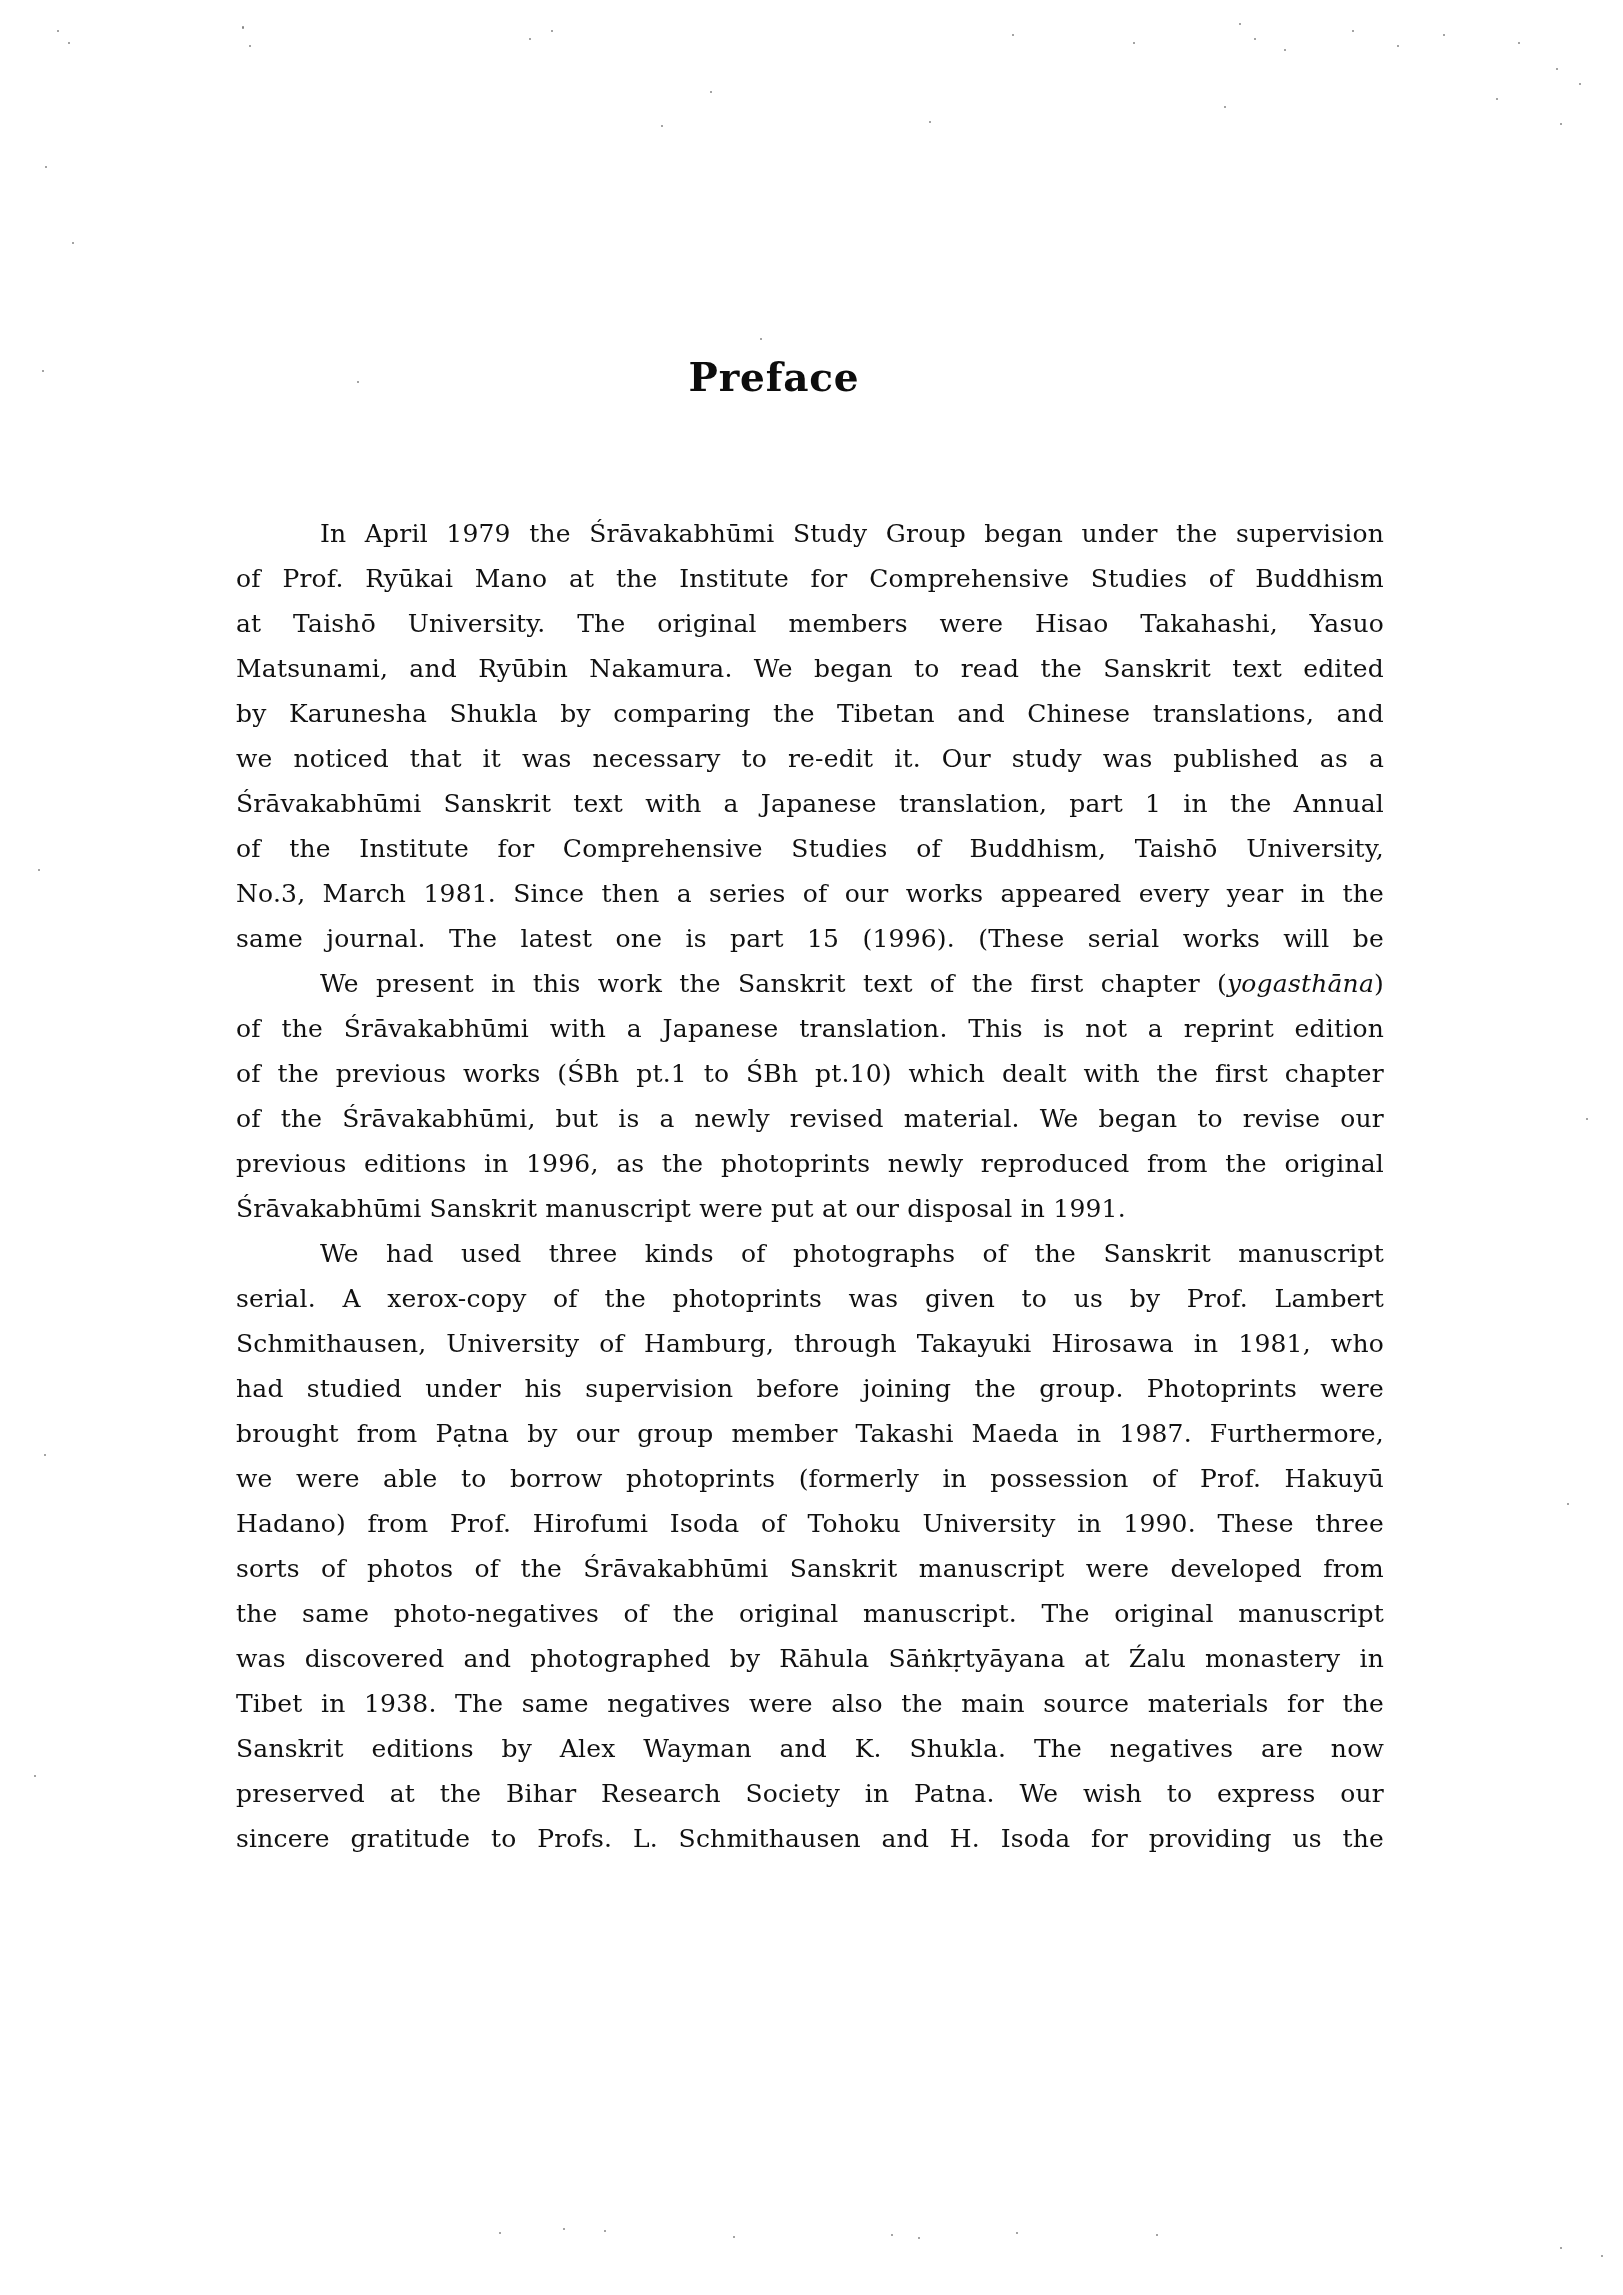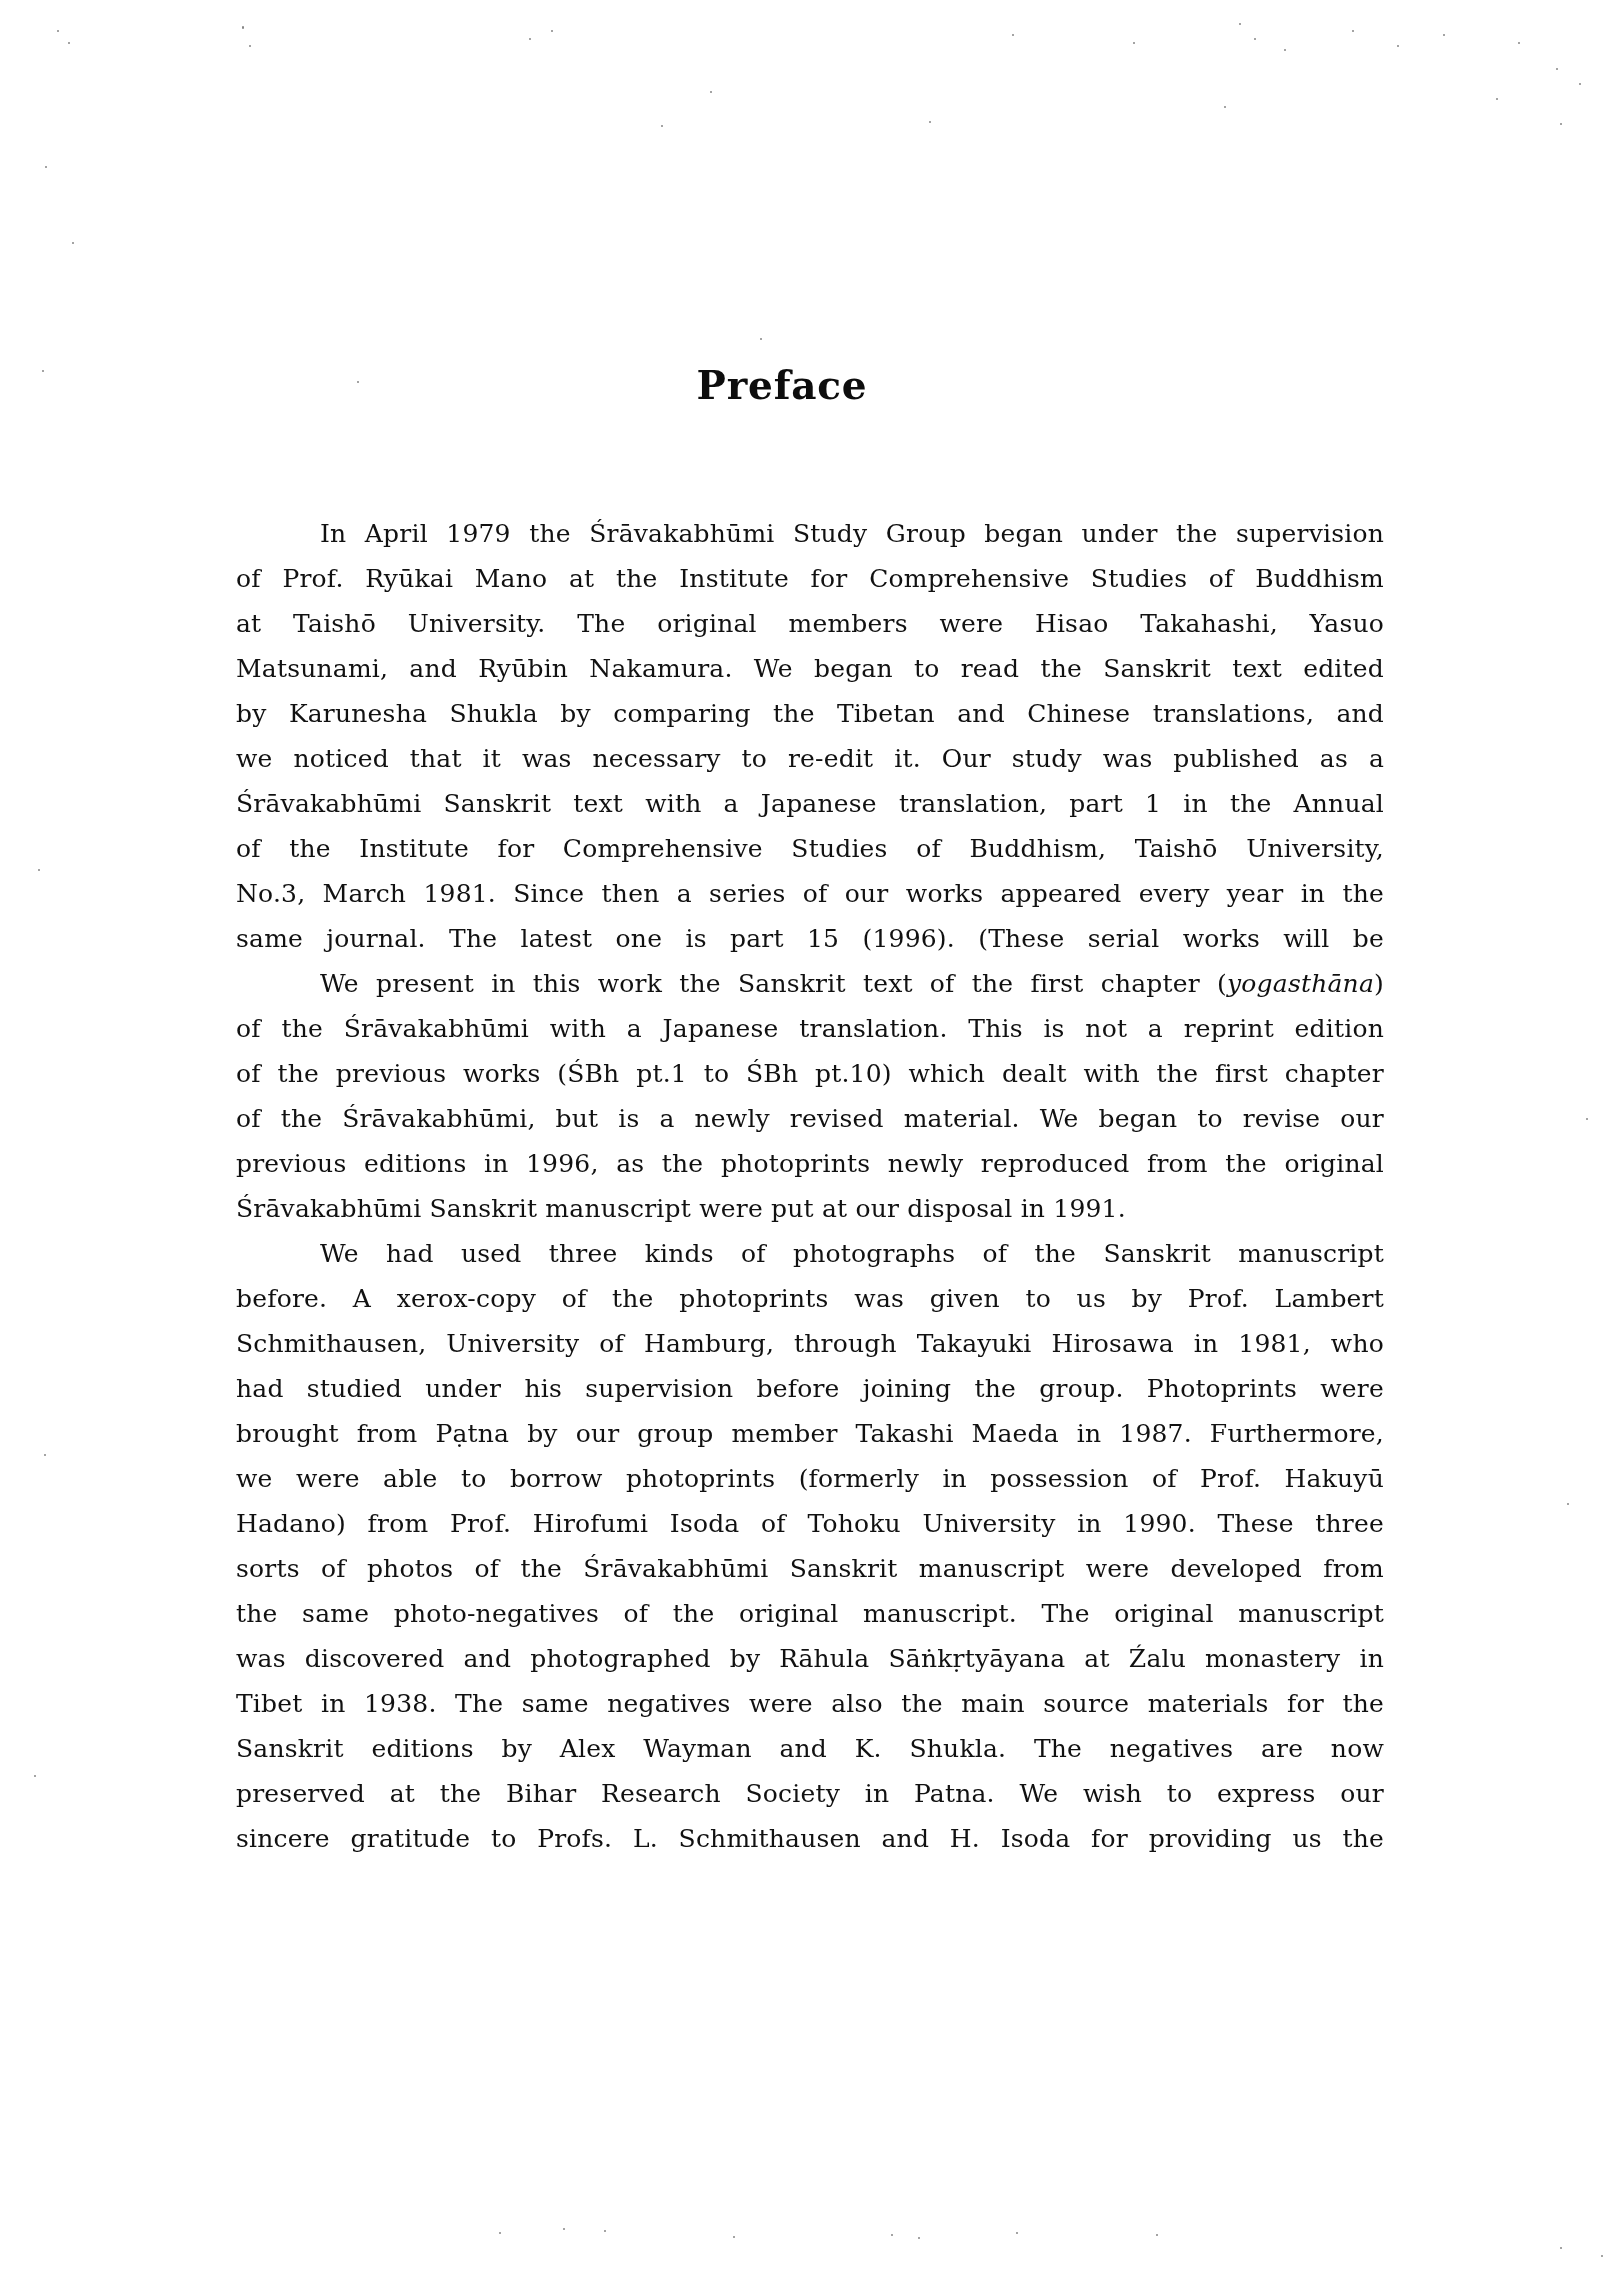--- a/index.html
+++ b/index.html
@@ -13,21 +13,21 @@
     position: relative;
     overflow: hidden;
     font-family: "DejaVu Serif", "Liberation Serif", serif;
     color: #111111;
   }
   .page-title {
     position: absolute;
     top: 354px;
     left: 0;
     width: 1548px;
-    margin: 8px;
+    margin: 0;
     text-align: center;
     font-size: 39px;
     font-weight: bold;
     letter-spacing: 0.8px;
     color: #0d0d0d;
   }
   .text-block {
     position: absolute;
     left: 236px;
     top: 511px;
@@ -85,21 +85,21 @@
     <div class="paragraph">
       <div class="line first"><span>We present in this work the Sanskrit text of the first chapter (</span><span class="italic">yogasthāna</span><span>)</span></div>
       <div class="line"><span>of the Śrāvakabhūmi with a Japanese translation. This is not a reprint edition</span></div>
       <div class="line"><span>of the previous works (ŚBh pt.1 to ŚBh pt.10) which dealt with the first chapter</span></div>
       <div class="line"><span>of the Śrāvakabhūmi, but is a newly revised material. We began to revise our</span></div>
       <div class="line"><span>previous editions in 1996, as the photoprints newly reproduced from the original</span></div>
       <div class="line last"><span>Śrāvakabhūmi Sanskrit manuscript were put at our disposal in 1991.</span></div>
     </div>
     <div class="paragraph">
       <div class="line first"><span>We had used three kinds of photographs of the Sanskrit manuscript</span></div>
-      <div class="line"><span>before. A xerox-copy of the photoprints was given to us by Prof. Lambert</span></div>
+      <div class="line"><span>serial. A xerox-copy of the photoprints was given to us by Prof. Lambert</span></div>
       <div class="line"><span>Schmithausen, University of Hamburg, through Takayuki Hirosawa in 1981, who</span></div>
       <div class="line"><span>had studied under his supervision before joining the group. Photoprints were</span></div>
       <div class="line"><span>brought from Pạtna by our group member Takashi Maeda in 1987. Furthermore,</span></div>
       <div class="line"><span>we were able to borrow photoprints (formerly in possession of Prof. Hakuyū</span></div>
       <div class="line"><span>Hadano) from Prof. Hirofumi Isoda of Tohoku University in 1990. These three</span></div>
       <div class="line"><span>sorts of photos of the Śrāvakabhūmi Sanskrit manuscript were developed from</span></div>
       <div class="line"><span>the same photo-negatives of the original manuscript. The original manuscript</span></div>
       <div class="line"><span>was discovered and photographed by Rāhula Sāṅkṛtyāyana at Źalu monastery in</span></div>
       <div class="line"><span>Tibet in 1938. The same negatives were also the main source materials for the</span></div>
       <div class="line"><span>Sanskrit editions by Alex Wayman and K. Shukla. The negatives are now</span></div>

